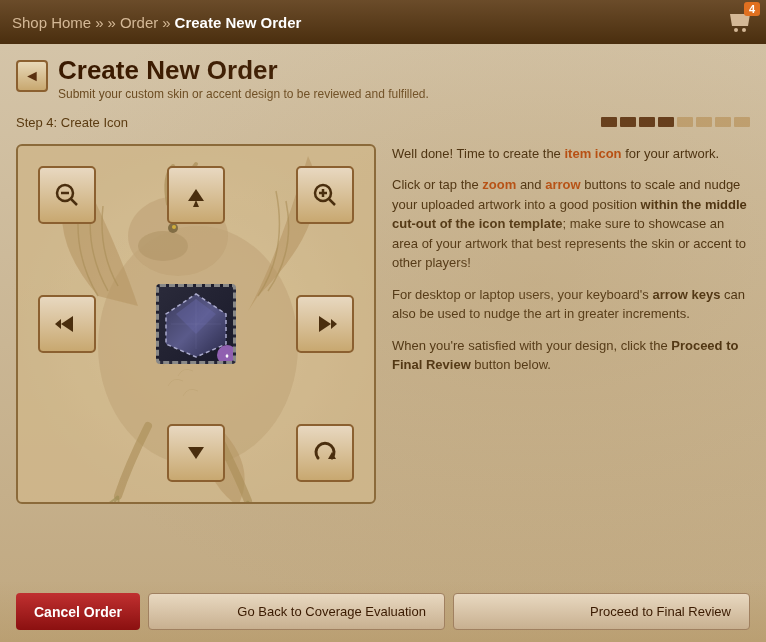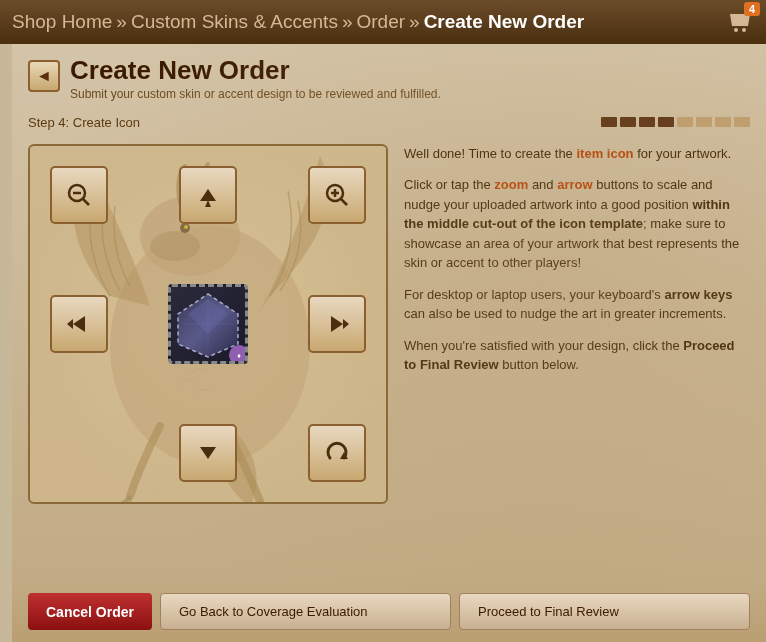--- a/index.html
+++ b/index.html
@@ -17,21 +17,21 @@
     .top-nav {
       background: linear-gradient(to bottom, #6b4c2a, #4a2e0e);
       padding: 6px 12px;
       display: flex;
       align-items: center;
       justify-content: space-between;
       height: 44px;
     }
     .breadcrumb {
       color: #d4b896;
-      font-size: 19px;
+      font-size: 15px;
       display: flex;
       align-items: flex-start;
       gap: 4px;
     }
     .breadcrumb a {
       color: #d4b896;
       text-decoration: none;
     }
     .breadcrumb .current {
       color: #fff;
@@ -54,21 +54,20 @@
       right: -6px;
     }
 
     
     .main-content {
       background: linear-gradient(to bottom, #d4c4a8, #c0a880);
       padding: 0;
       position: relative;
       height: calc(642px - 44px);
       overflow: hidden;
-      margin-left: 12px;
     }
 
     
     .bg-overlay {
       position: absolute;
       top: 0; right: 0; bottom: 0; left: 0;
       background: radial-gradient(ellipse at 70% 40%, rgba(180,150,100,0.3) 0%, transparent 70%);
       pointer-events: none;
     }
 
@@ -257,42 +256,41 @@
     .btn-secondary {
       background: linear-gradient(to bottom, #e8d8c0, #c8b090);
       color: #3a1a00;
       border: 1px solid #a08060;
       border-radius: 4px;
       padding: 10px 18px;
       font-size: 13px;
       cursor: pointer;
       white-space: nowrap;
       flex: 1;
-      text-align: left;
+      text-align: right;
     }
 
     
     .dragon-container {
       position: absolute;
       top: 0;
       left: 0;
       width: 100%;
       height: 100%;
       overflow: hidden;
       border-radius: 4px;
     }
   </style>
 </head>
 <body>
 
 <div class="top-nav">
   <div class="breadcrumb">
     <a>Shop Home</a>
     <span>»</span>
-    <a>Custom Skins &amp; Accents</a>
     <span>»</span>
     <a>Order</a>
     <span>»</span>
     <span class="current">Create New Order</span>
   </div>
   <div class="cart-icon">
     <svg width="28" height="28" viewBox="0 0 28 28" fill="#d4b896">
       <path d="M4 6h20l-2 12H6L4 6z"></path>
       <circle cx="10" cy="22" r="2"></circle>
       <circle cx="18" cy="22" r="2"></circle>

